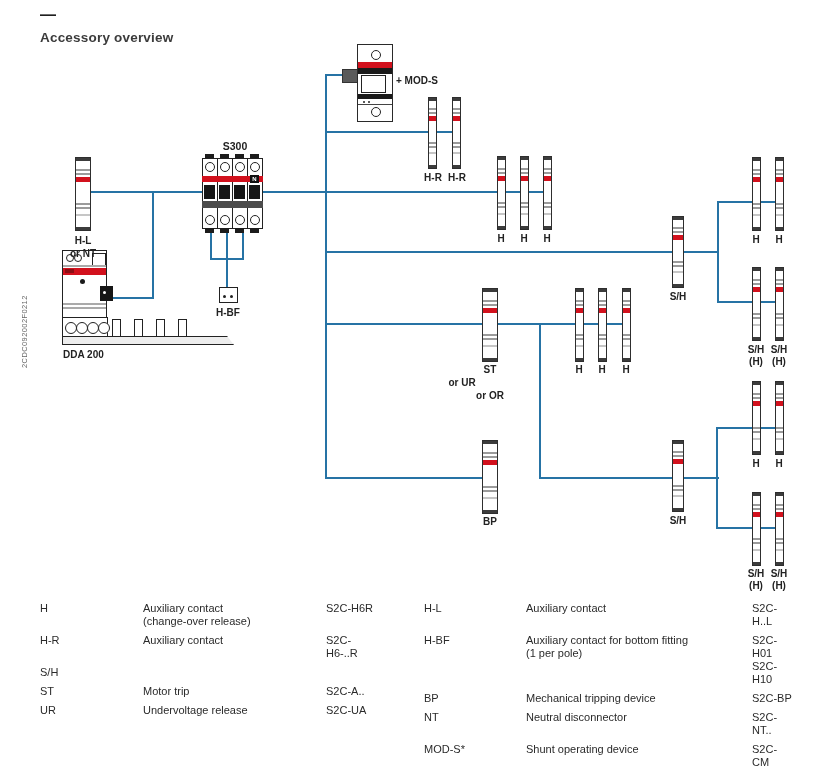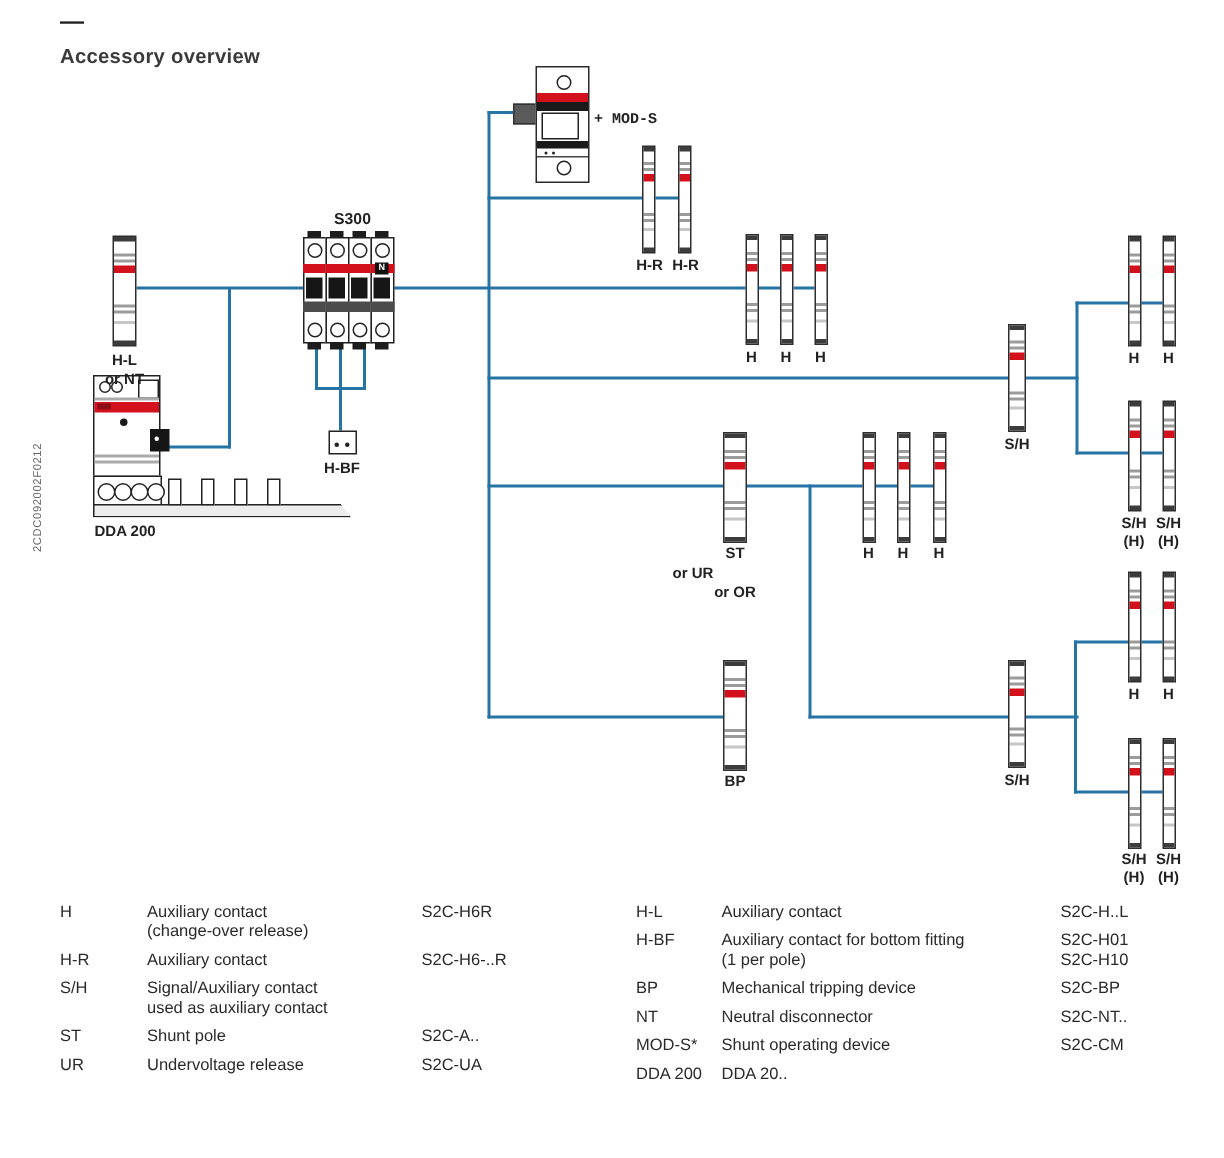--- a/index.html
+++ b/index.html
@@ -76,21 +76,21 @@
   .vcode{position:absolute;left:20px;top:243px;height:125px;writing-mode:vertical-rl;transform:rotate(180deg);
          font-size:7.5px;color:#666;letter-spacing:.4px;}
   
   .legend{position:absolute;top:602px;left:0;width:816px;font-size:11px;color:#2a2a2a;line-height:13px;}
   .lcol{position:absolute;top:0;}
   .lcol.left{left:40px;width:340px;}
   .lcol.right{left:424px;width:370px;}
   .lrow{display:flex;margin-bottom:6px;}
   .lterm{flex:0 0 58px;}
   .lcol.right .lterm{flex:0 0 57px;}
-  .ldesc{flex:0 0 183px;}
+  .ldesc{flex:0 0 183px;margin-left:45px;}
   .lcol.right .ldesc{flex:0 0 226px;}
   .lcode{flex:1;}
   .sub:empty{display:none;}
   .footnote{margin-top:11px;}
 </style>
 </head>
 <body>
 
 <div id="canvas">
 
@@ -127,21 +127,21 @@
       <i class="red"></i>
       <i class="blk1"></i>
       <i class="win"></i>
       <i class="blk2"></i>
       <i class="strip"></i>
       <i class="dot" style="left:5px;"></i>
       <i class="dot" style="left:10px;"></i>
       <i class="circ cb"></i>
     </span>
   </div>
-  <div class="lbl-l" style="left:396px;top:75px;font-family:Liberation Mono, monospace;">+ MOD-S</div>
+  <div class="lbl-l" style="left:396px;top:75px;">+ MOD-S</div>
 
   <div class="lbl" style="left:213px;top:140px;font-size:10.5px;">S300</div>
   <div class="s300">
     <div class="pole">
       <i class="ptab pt"></i>
         <i class="pface"></i>
       <i class="pc c1"></i>
         <i class="pred"></i>
       <i class="psw"></i>
         <i class="pband"></i>
@@ -293,29 +293,25 @@
         <div class="lterm">H-R</div>
         <div class="ldesc">
             <div>Auxiliary contact</div>
           </div>
         <div class="lcode">
             <div>S2C-H6-..R</div>
           </div>
       </div>
       <div class="lrow">
         <div class="lterm">S/H</div>
-        <div class="ldesc">
-            <div>Signal/Auxiliary contact</div>
-            <div class="sub">used as auxiliary contact</div>
-          </div>
       </div>
       <div class="lrow">
         <div class="lterm">ST</div>
         <div class="ldesc">
-            <div>Shunt pole</div>
+            <div>Motor trip</div>
           </div>
         <div class="lcode">
             <div>S2C-A..</div>
           </div>
       </div>
       <div class="lrow">
         <div class="lterm">UR</div>
         <div class="ldesc">
             <div>Undervoltage release</div>
           </div>

